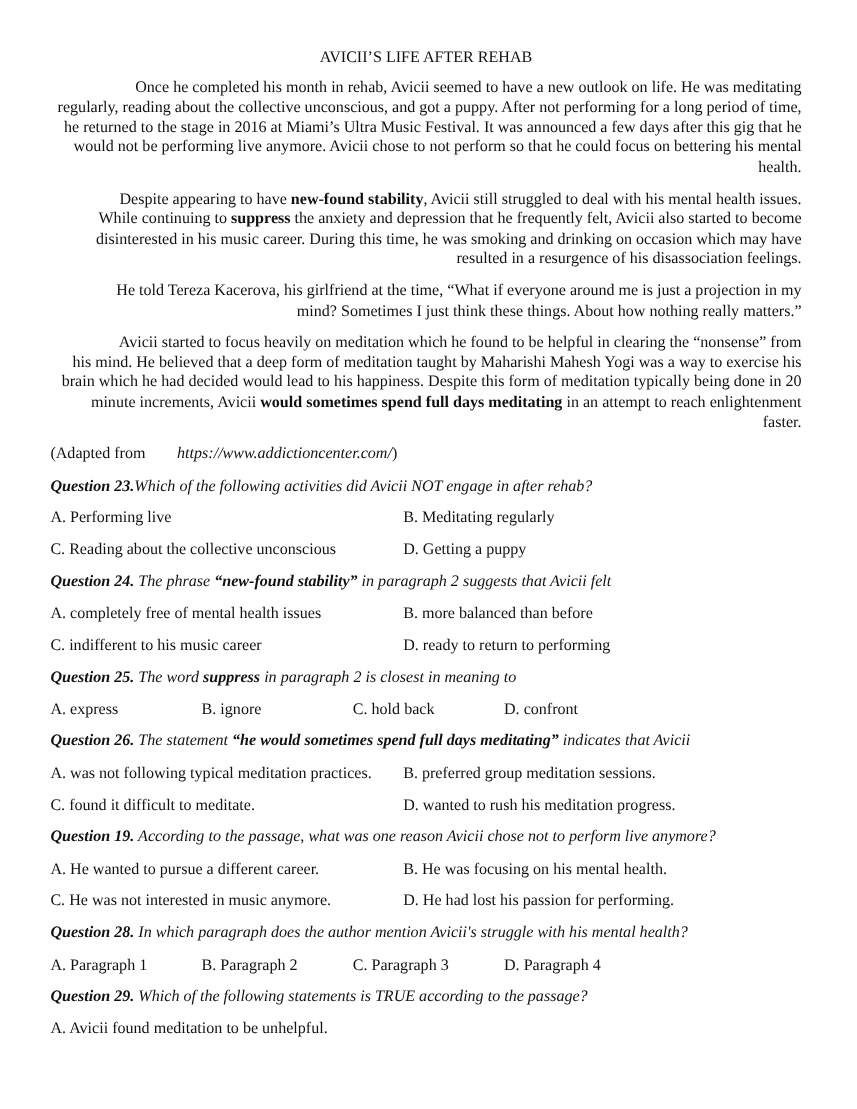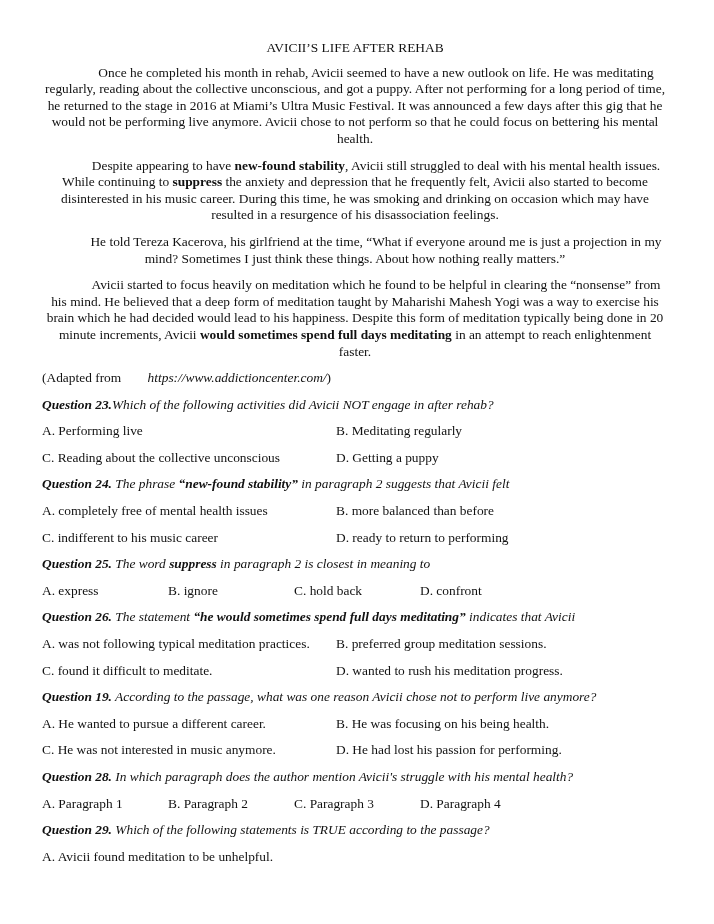--- a/index.html
+++ b/index.html
@@ -2,21 +2,21 @@
 <html><head>
 <meta charset="utf-8">
 <style>
   html, body { margin: 0; padding: 0; background: #ffffff; }
   body {
     width: 714px; height: 924px; position: relative; overflow: hidden;
     font-family: "Liberation Serif", serif; color: #111111;
   }
   .page { position: absolute; left: 42px; top: 40px; width: 626px; font-size: 13.4px; line-height: 16.6px; }
   .title { text-align: center; font-weight: normal; font-size: 13.4px; margin: 0 0 8px 0; }
-  .para { text-indent: 42px; margin: 0 0 10px 0; text-align: center; }
+  .para { text-indent: 42px; margin: 0 0 10px 0; text-align: right; }
   .source { margin: 0 0 10px 0; }
   .q { margin: 0; height: 26.6px; line-height: 16.6px; white-space: nowrap; font-style: italic; }
   .q b { font-weight: bold; }
   .opts { position: relative; height: 26.6px; white-space: nowrap; }
   .opt { position: absolute; top: 0; }
   .two .o0 { left: 0; } .two .o1 { left: 294px; }
   .two .o2 { left: 0; } .two .o3 { left: 294px; }
   .four .o0 { left: 0; } .four .o1 { left: 126px; } .four .o2 { left: 252px; } .four .o3 { left: 378px; }
   .one .o0 { left: 0; }
   em { font-style: italic; margin-left: 23px; }
@@ -66,21 +66,21 @@
         <span class="opt o0">A. was not following typical meditation practices.</span>
         <span class="opt o1">B. preferred group meditation sessions.</span>
       </div>
       <div class="opts two">
         <span class="opt o2">C. found it difficult to meditate.</span>
         <span class="opt o3">D. wanted to rush his meditation progress.</span>
       </div>
       <div class="q"><b>Question 19.</b><span> According to the passage, what was one reason Avicii chose not to perform live anymore?</span></div>
       <div class="opts two">
         <span class="opt o0">A. He wanted to pursue a different career.</span>
-        <span class="opt o1">B. He was focusing on his being health.</span>
+        <span class="opt o1">B. He was focusing on his mental health.</span>
       </div>
       <div class="opts two">
         <span class="opt o2">C. He was not interested in music anymore.</span>
         <span class="opt o3">D. He had lost his passion for performing.</span>
       </div>
       <div class="q"><b>Question 28.</b><span> In which paragraph does the author mention Avicii's struggle with his mental health?</span></div>
       <div class="opts four">
         <span class="opt o0">A. Paragraph 1</span>
         <span class="opt o1">B. Paragraph 2</span>
         <span class="opt o2">C. Paragraph 3</span>

